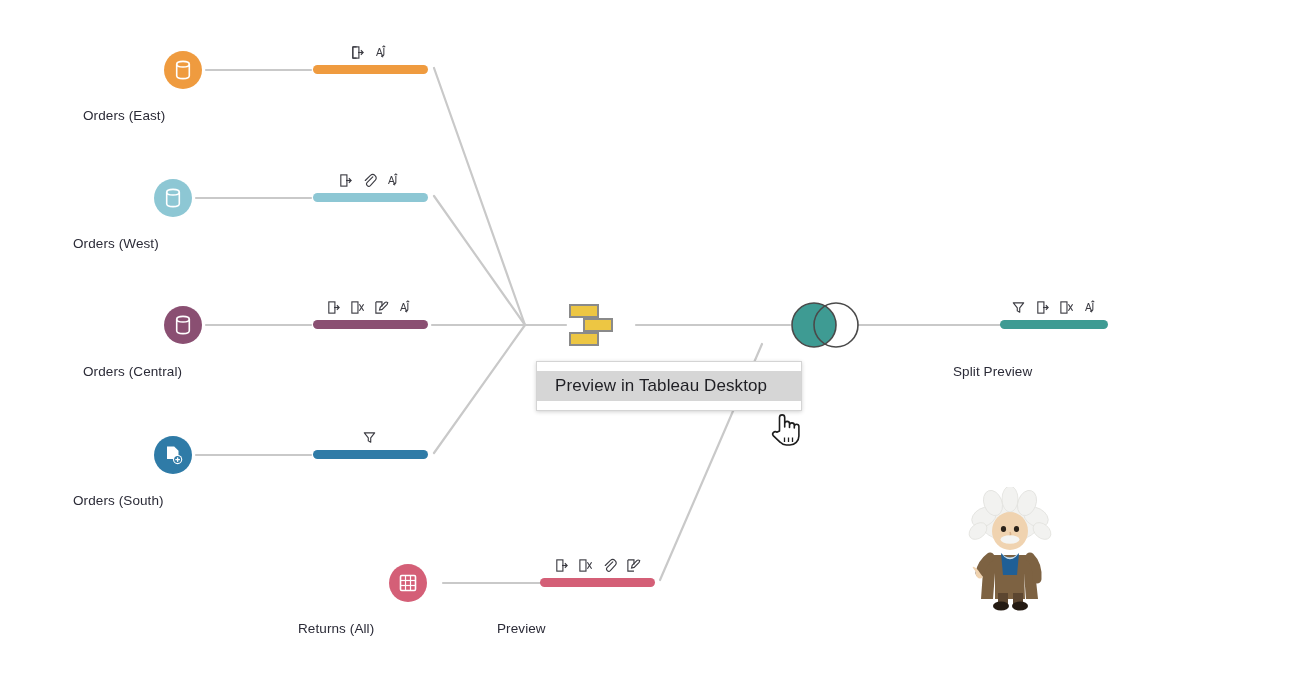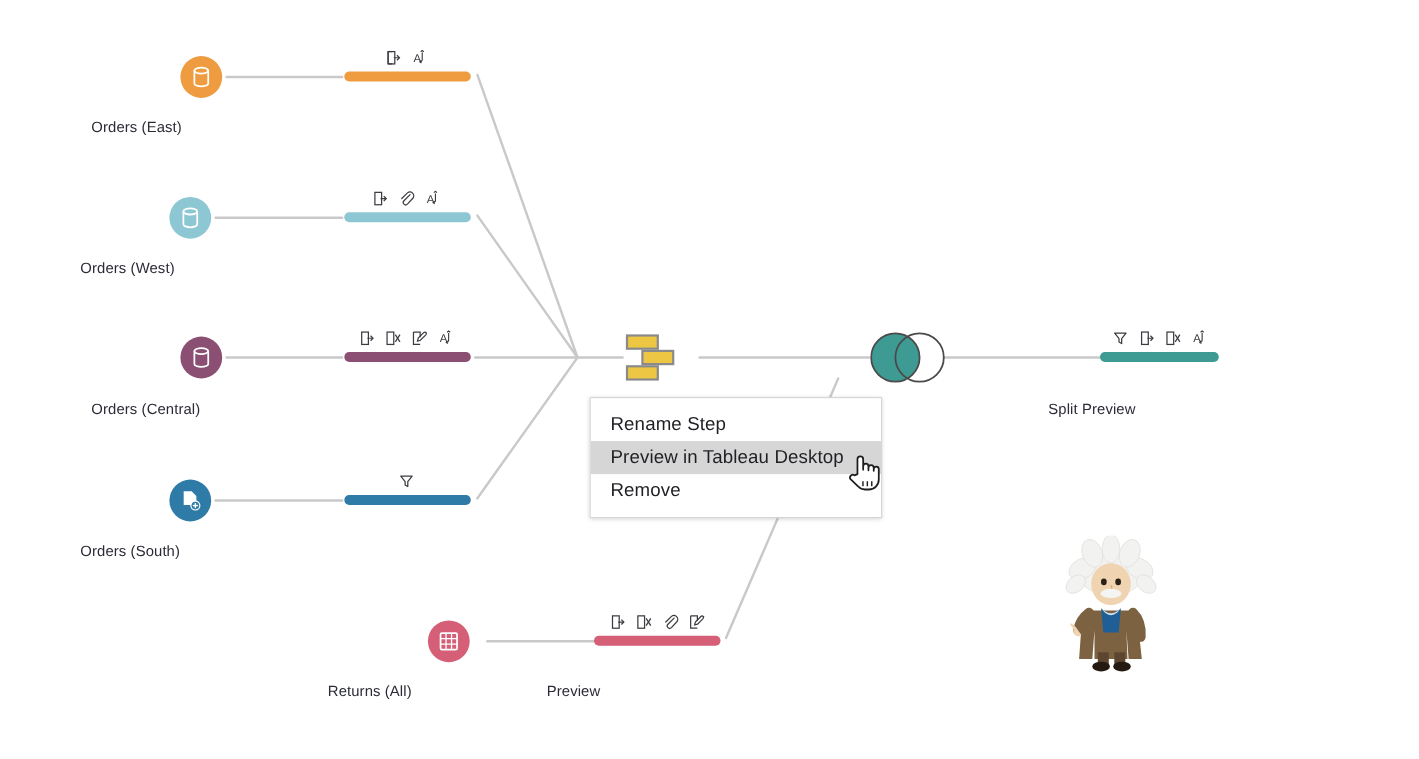--- a/index.html
+++ b/index.html
@@ -320,23 +320,21 @@
 
   <div class="join-node" style="left:790px;top:298px;">
     <svg width="70" height="54" viewBox="0 0 70 54">
       <circle cx="24" cy="27" r="22" fill="#3e9b93" stroke="#4a4a4a" stroke-width="1.6"></circle>
       <circle cx="46" cy="27" r="22" fill="none" stroke="#4a4a4a" stroke-width="1.6"></circle>
     </svg>
     <div class="node-label" style="left:-66px;top:66px;width:202px;">s + Returns</div>
   </div>
 
   <div class="ctx-menu" style="left:536px;top:361px;width:264px;">
-    <div class="ctx-item">Rename Step</div>
     <div class="ctx-item selected">Preview in Tableau Desktop</div>
-    <div class="ctx-item">Remove</div>
   </div>
 
   <div class="cursor" style="left:770px;top:410px;">
     <svg width="32" height="38" viewBox="0 0 32 38">
       <path d="M9.5 21 V7.5 a2.6 2.6 0 0 1 5.2 0 V17 v-3.2 a2.4 2.4 0 0 1 4.8 0 V17.5 v-2.2
                a2.4 2.4 0 0 1 4.8 0 V18 v-1.4 a2.3 2.3 0 0 1 4.6 0 V26
                a9 9 0 0 1 -9 9 h-3.6 a8 8 0 0 1 -6 -2.7 L3.2 25.6
                a2.5 2.5 0 0 1 3.6 -3.4 z" fill="#ffffff" stroke="#1d1d1d" stroke-width="1.6" stroke-linejoin="round"></path>
       <line x1="14.5" y1="27.5" x2="14.5" y2="32" stroke="#1d1d1d" stroke-width="1.3"></line>
       <line x1="18.5" y1="27.5" x2="18.5" y2="32" stroke="#1d1d1d" stroke-width="1.3"></line>

